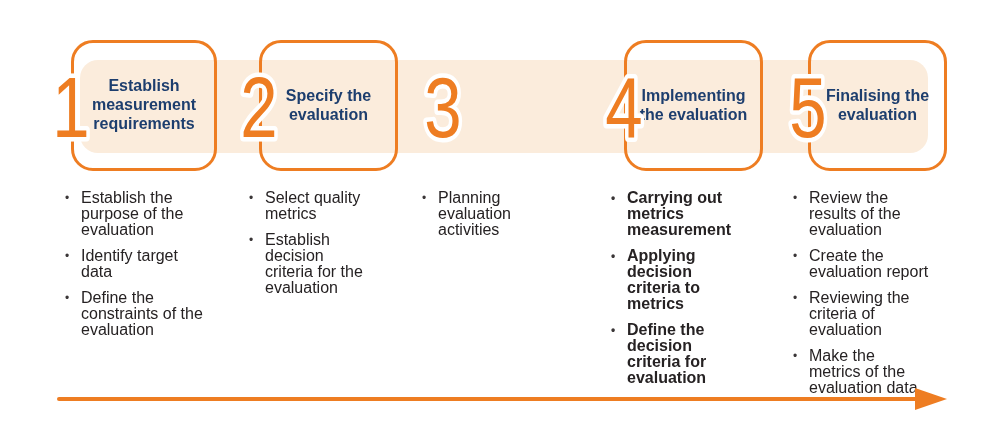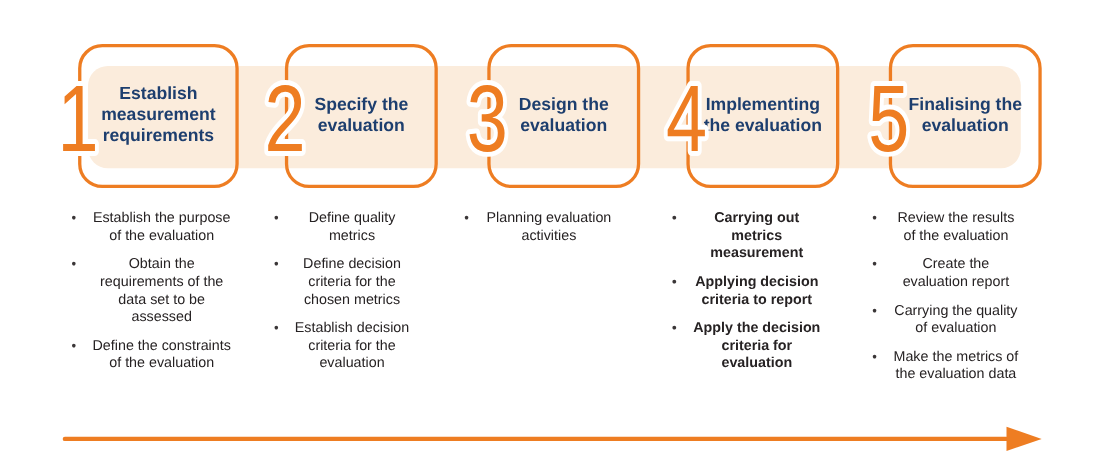--- a/index.html
+++ b/index.html
@@ -61,24 +61,23 @@
   }
 
   
   .bullets {
     position: absolute;
     top: 190px;
     margin: 0;
     padding: 0;
     list-style: none;
     color: #262223;
-    font-size: 13px;
+    font-size: 16px;
     line-height: 16px;
     z-index: 1;
-    text-align: center;
   }
   .bullets li {
     position: relative;
     padding-left: 18px;
     margin-bottom: 10px;
   }
   .bullets li::before {
     content: "\2022";
     position: absolute;
     left: 2px;
@@ -118,67 +117,63 @@
   <div class="band"></div>
 
   <div class="step-box" style="left:71px;width:146px;">
     <div class="step-title">Establish measurement requirements</div>
   </div>
   <svg class="step-num" style="left:31px;" viewBox="0 0 80 100">
     <text transform="translate(40 81) scale(0.78 1)" text-anchor="middle" font-family="Liberation Sans, sans-serif" font-size="86" fill="#ee7d22" stroke="#ffffff" stroke-width="9" stroke-linejoin="round" paint-order="stroke">1</text>
   </svg>
   <ul class="bullets" style="left:63px;width:150px;">
     <li>Establish the purpose of the evaluation</li>
-    <li>Obtain the requirements of the data set to be assessed</li>
+    <li>Identify target data</li>
     <li>Define the constraints of the evaluation</li>
   </ul>
 
   <div class="step-box" style="left:259px;width:139px;">
     <div class="step-title">Specify the evaluation</div>
   </div>
   <svg class="step-num" style="left:219px;" viewBox="0 0 80 100">
     <text transform="translate(40 81) scale(0.78 1)" text-anchor="middle" font-family="Liberation Sans, sans-serif" font-size="86" fill="#ee7d22" stroke="#ffffff" stroke-width="9" stroke-linejoin="round" paint-order="stroke">2</text>
   </svg>
   <ul class="bullets" style="left:247px;width:128px;">
-    <li>Define quality metrics</li>
-    <li>Define decision criteria for the chosen metrics</li>
+    <li>Select quality metrics</li>
     <li>Establish decision criteria for the evaluation</li>
   </ul>
 
-  <div class="step-box" style="left:443px;width:139px;">
-    <div class="step-title">Design the evaluation</div>
-  </div>
   <svg class="step-num" style="left:403px;" viewBox="0 0 80 100">
     <text transform="translate(40 81) scale(0.78 1)" text-anchor="middle" font-family="Liberation Sans, sans-serif" font-size="86" fill="#ee7d22" stroke="#ffffff" stroke-width="9" stroke-linejoin="round" paint-order="stroke">3</text>
   </svg>
   <ul class="bullets" style="left:420px;width:140px;">
     <li>Planning evaluation activities</li>
   </ul>
 
   <div class="step-box" style="left:624px;width:139px;">
     <div class="step-title">Implementing the evaluation</div>
   </div>
   <svg class="step-num" style="left:584px;" viewBox="0 0 80 100">
     <text transform="translate(40 81) scale(0.78 1)" text-anchor="middle" font-family="Liberation Sans, sans-serif" font-size="86" fill="#ee7d22" stroke="#ffffff" stroke-width="9" stroke-linejoin="round" paint-order="stroke">4</text>
   </svg>
   <ul class="bullets" style="left:609px;width:140px;font-weight:bold;">
     <li>Carrying out metrics measurement</li>
-    <li>Applying decision criteria to report</li>
-    <li>Apply the decision criteria for evaluation</li>
+    <li>Applying decision criteria to metrics</li>
+    <li>Define the decision criteria for evaluation</li>
   </ul>
 
   <div class="step-box" style="left:808px;width:139px;text-decoration:underline;">
     <div class="step-title">Finalising the evaluation</div>
   </div>
   <svg class="step-num" style="left:768px;" viewBox="0 0 80 100">
     <text transform="translate(40 81) scale(0.78 1)" text-anchor="middle" font-family="Liberation Sans, sans-serif" font-size="86" fill="#ee7d22" stroke="#ffffff" stroke-width="9" stroke-linejoin="round" paint-order="stroke">5</text>
   </svg>
   <ul class="bullets" style="left:791px;width:138px;">
     <li>Review the results of the evaluation</li>
     <li>Create the evaluation report</li>
-    <li>Carrying the quality of evaluation</li>
+    <li>Reviewing the criteria of evaluation</li>
     <li>Make the metrics of the evaluation data</li>
   </ul>
 
   <div class="arrow-line"></div>
   <div class="arrow-head"></div>
 
 </div>
 
 </body></html>

